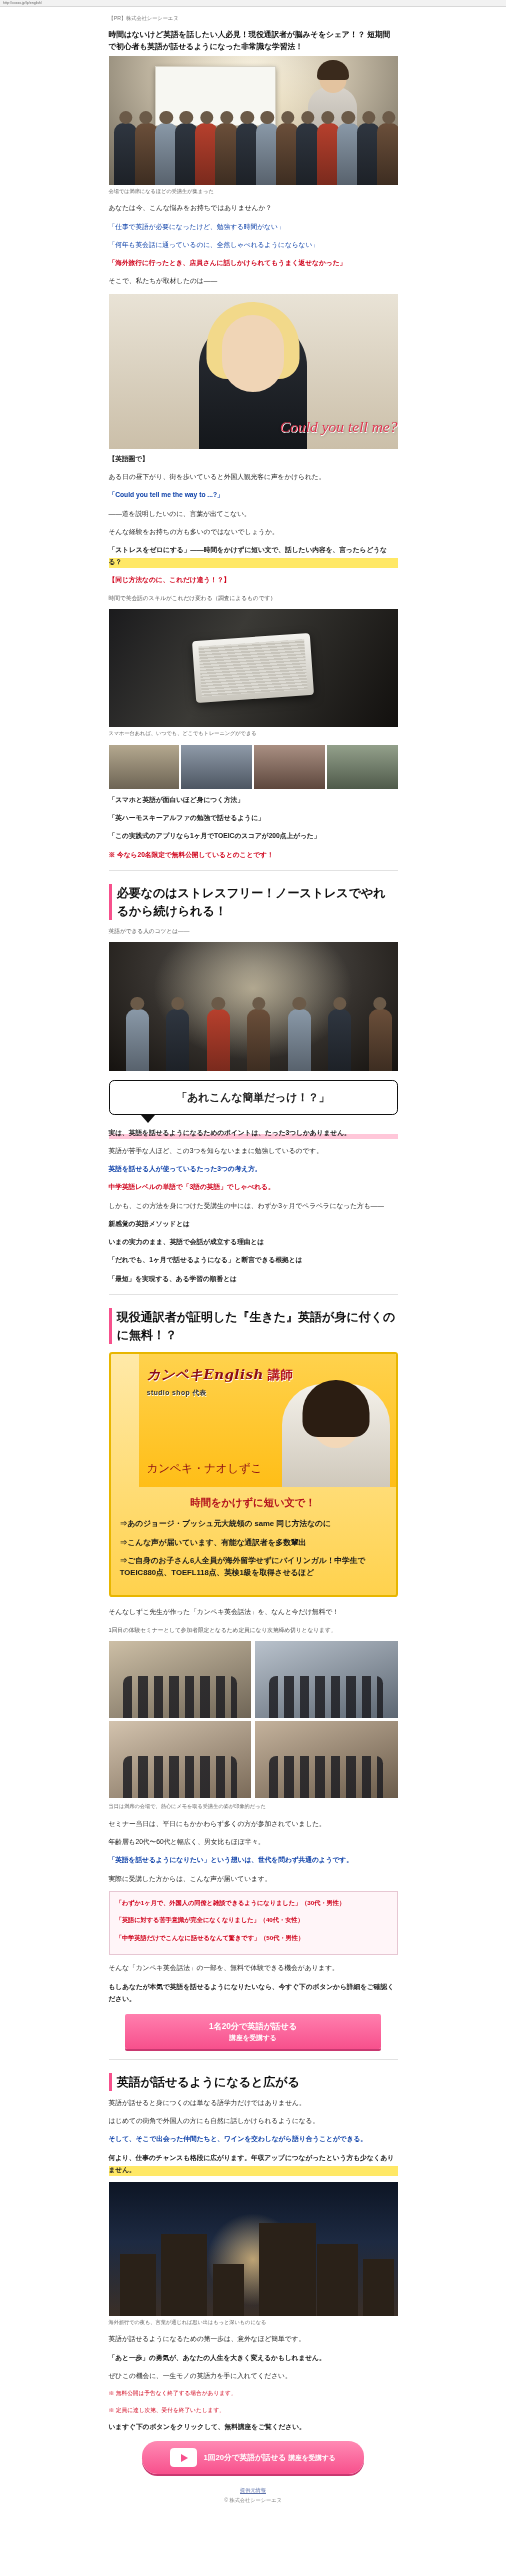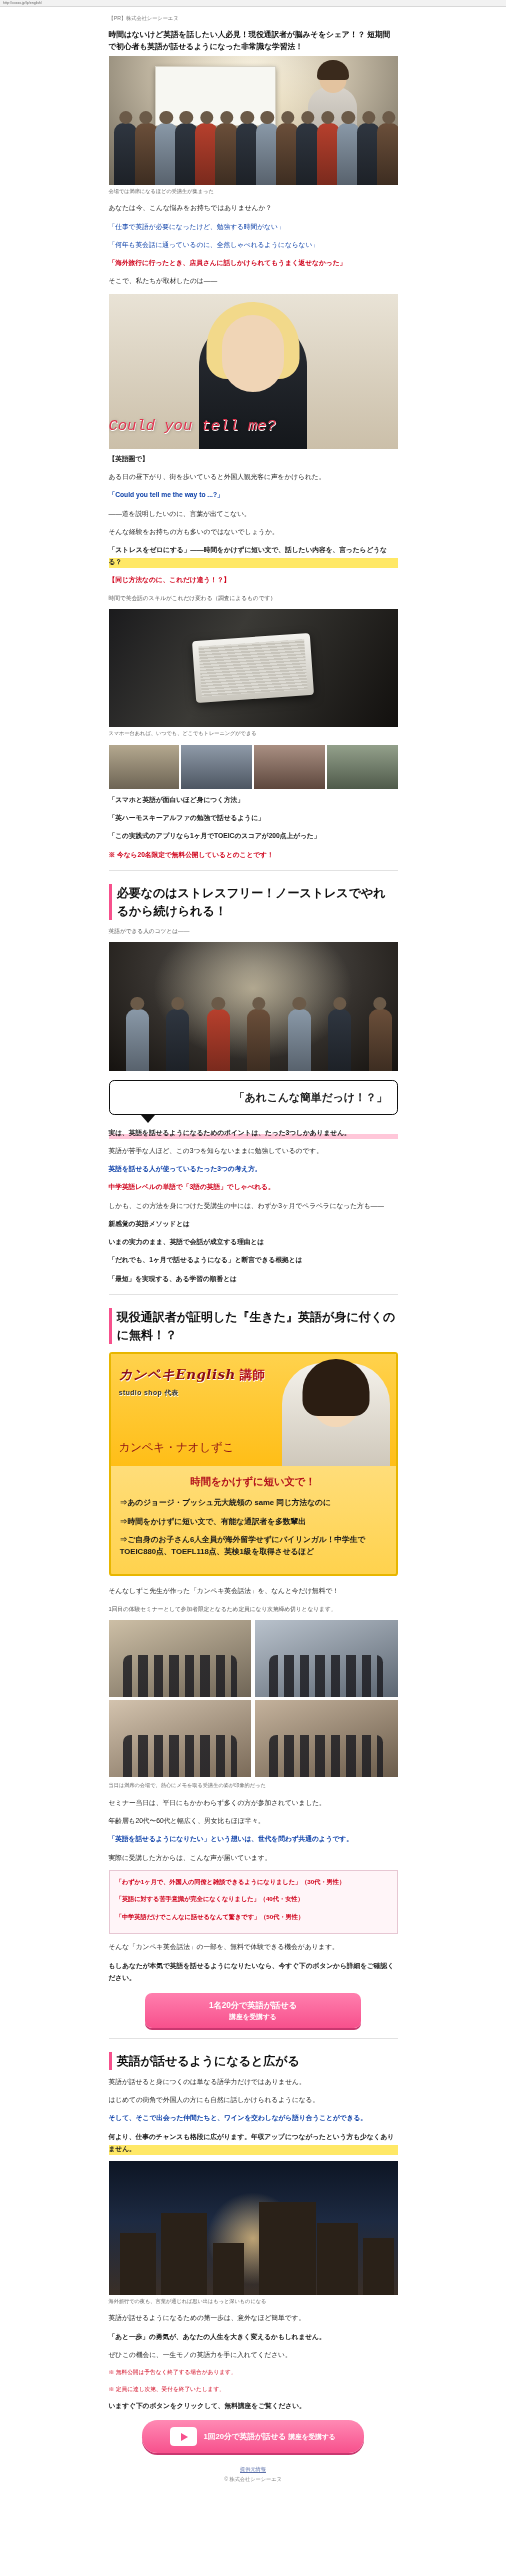--- a/index.html
+++ b/index.html
@@ -171,22 +171,22 @@
     position: absolute;
     left: 50%; top: -17.5px; transform: translateX(-50%);
     width: 93px; height: 77px;
     border-radius: 46px 46px 20.6px 20.6px;
     background: #f2d98a;
     z-index: -1;
   }
   .overlay-script {
     position: absolute;
     left: 0; right: 0; bottom: 8.2px;
-    text-align: left;
-    font-family: Liberation Mono, monospace;
+    text-align: right;
+    font-family: Liberation Serif, serif;
     font-style: italic;
     font-size: 15.5px;
     color: #e0354f;
     text-shadow: 0.5px 0.5px 0 #fff, 1px 1px 3.1px rgba(0,0,0,.35);
   }
 
   .scene.hands {
     height: 118px;
     background: linear-gradient(120deg,#1b1b1d,#3b3a36 40%,#12100e);
   }
@@ -247,21 +247,21 @@
 
   
   .bubble {
     position: relative;
     background: #fff;
     border: 1.5px solid #111;
     border-radius: 5.2px;
     padding: 7.2px 9.3px;
     font-size: 10.8px;
     font-weight: bold;
-    text-align: right;
+    text-align: center;
     margin: 8.2px 0 11.3px 0;
   }
   .bubble::after {
     content: "";
     position: absolute;
     left: 31px; bottom: -8.2px;
     border-left: 7.2px solid transparent;
     border-right: 7.2px solid transparent;
     border-top: 8.2px solid #111;
   }
@@ -270,22 +270,23 @@
   .hero {
     background: linear-gradient(#ffe9a8,#ffd24d);
     border: 2.1px solid #e8b600;
     border-radius: 3.1px;
     padding: 0 0 9.3px 0;
     margin: 8.2px 0 9.3px 0;
     overflow: hidden;
   }
   .hero-top {
     position: relative;
-    height: 112px;
+    height: 133px;
     background: linear-gradient(#ffd24d,#ffbe17);
+    margin-left: 28px;
   }
   .hero-top .label {
     position: absolute;
     left: 8.2px; top: 8.2px;
     color: #b3121d;
     font-size: 12.4px;
     font-weight: bold;
     letter-spacing: 0.5px;
     text-shadow: 0.5px 0.5px 0 #fff;
   }
@@ -340,25 +341,25 @@
     font-size: 7.7px;
     font-weight: bold;
     color: #1a1a1a;
     margin-bottom: 6.2px;
     line-height: 1.6;
   }
 
   
   .cta {
     display: block;
-    width: 216px;
+    width: 256px;
     margin: 9.3px auto 5.2px auto;
     background: linear-gradient(#ff7fae,#f7508c);
     border: 0;
-    border-radius: 7px;
+    border-radius: 2px;
     color: #fff;
     font-size: 8.2px;
     font-weight: bold;
     text-align: center;
     padding: 7.2px 5.2px;
     box-shadow: 0 2.1px 0 #c93870;
     cursor: pointer;
     line-height: 1.4;
   }
   .cta .l2 { display: block; font-size: 6.7px; }
@@ -557,21 +558,21 @@
           <span class="eng">カンペキEnglish</span>
           <span>講師</span>
           <small>studio shop 代表</small>
         </div>
         <div class="tname">カンペキ・ナオしずこ</div>
         <div class="tfig"></div>
       </div>
       <h3>時間をかけずに短い文で！</h3>
       <ul>
         <li>⇒あのジョージ・ブッシュ元大統領の same 同じ方法なのに</li>
-        <li>⇒時間をかけずに短い文で、有能な通訳者を多数輩出</li>
+        <li>⇒こんな声が届いています、有能な通訳者を多数輩出</li>
         <li>⇒ご自身のお子さん6人全員が海外留学せずにバイリンガル！中学生でTOEIC880点、TOEFL118点、英検1級を取得させるほど</li>
       </ul>
     </div>
 
     <p>そんなしずこ先生が作った「カンペキ英会話法」を、なんと今だけ無料で！</p>
     <p class="small">1回目の体験セミナーとして参加者限定となるため定員になり次第締め切りとなります。</p>
 
     <div class="photo-grid">
       <div class="cell"></div>
       <div class="cell"></div>

